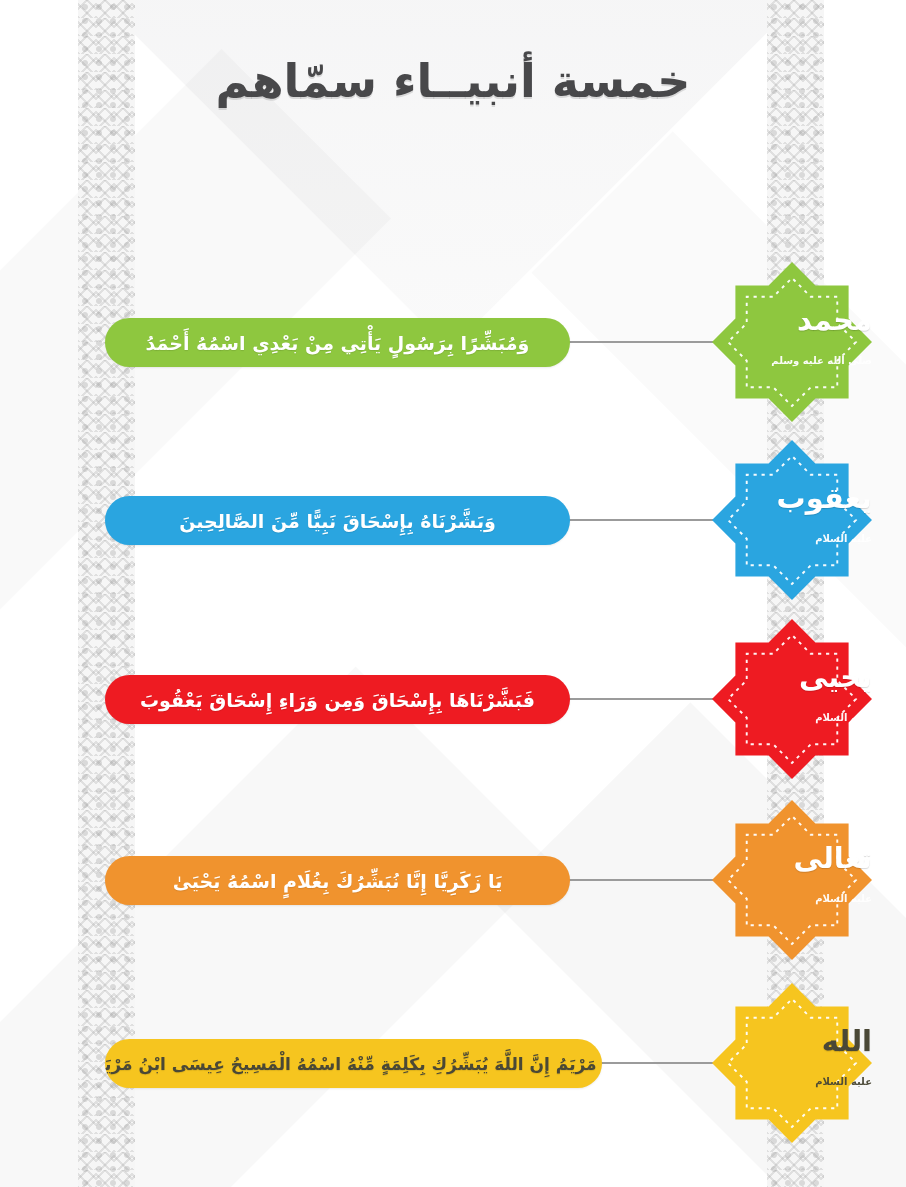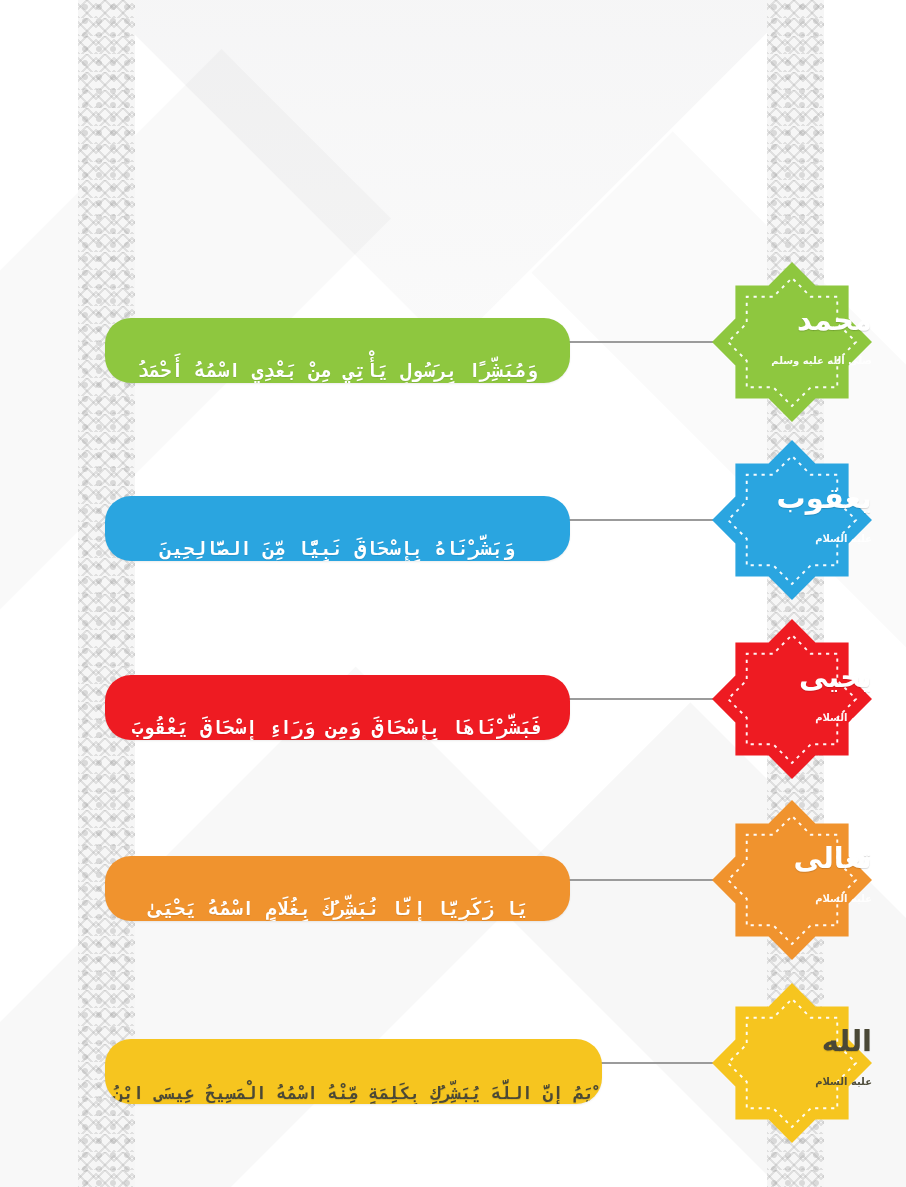--- a/index.html
+++ b/index.html
@@ -32,26 +32,25 @@
     position:absolute;top:44px;left:120px;right:120px;z-index:2;
     text-align:center;direction:rtl;
     font-weight:bold;font-size:46px;line-height:1.62;
     text-shadow:0 2px 0 rgba(0,0,0,0.12);
   }
   
   .row{position:absolute;left:0;right:0;height:0;z-index:2;}
   .r1{top:342px;} .r2{top:520px;} .r3{top:699px;} .r4{top:880px;} .r5{top:1063px;}
   .connector{position:absolute;left:552px;width:166px;top:-1px;height:2px;background:var(--line);z-index:1;}
   .pill{
-    position:absolute;left:105px;width:465px;height:65px;top:-24px;z-index:2;
+    position:absolute;left:105px;width:465px;height:49px;top:-24px;z-index:2;
     background:var(--c);border-radius:26px;
-    display:flex;align-items:flex-end;justify-content:center;
+    display:flex;align-items:center;justify-content:center;
     direction:rtl;overflow:hidden;
     box-shadow:0 1px 2px rgba(0,0,0,0.08);
-    font-family:Liberation Mono, monospace;
   }
   .verse{
     color:var(--tc);font-size:19px;font-weight:bold;white-space:nowrap;
     text-shadow:0 1px 1px rgba(0,0,0,0.10);
   }
   .r5 .pill{width:497px;}
   .r5 .verse{font-size:17px;}
   
   .badge{position:absolute;left:712px;top:-80px;width:160px;height:160px;z-index:3;}
   .badge svg{position:absolute;left:0;top:0;width:160px;height:160px;}
@@ -71,20 +70,21 @@
 
   <div class="diag d1"></div>
   <div class="diag d2"></div>
   <div class="diag d3"></div>
   <div class="diag d4"></div>
   <div class="diag d5"></div>
   <div class="strip strip-left"></div>
   <div class="strip strip-right"></div>
 
   <div class="title" style="color: rgb(72, 72, 74);">
+    <div>خمسة أنبيــاء سمّاهم</div>
   </div>
 
   <div class="row r1" style="--c: #8ec73f; --tc: #ffffff;">
     <div class="connector"></div>
     <div class="pill">
       <span class="verse">وَمُبَشِّرًا بِرَسُولٍ يَأْتِي مِنْ بَعْدِي اسْمُهُ أَحْمَدُ</span>
     </div>
     <div class="badge">
       <svg viewBox="0 0 160 160">
         <polygon points="160,80 136.6,103.4 136.6,136.6 103.4,136.6 80,160 56.6,136.6 23.4,136.6 23.4,103.4 0,80 23.4,56.6 23.4,23.4 56.6,23.4 80,0 103.4,23.4 136.6,23.4 136.6,56.6" fill="var(--c)"></polygon>

